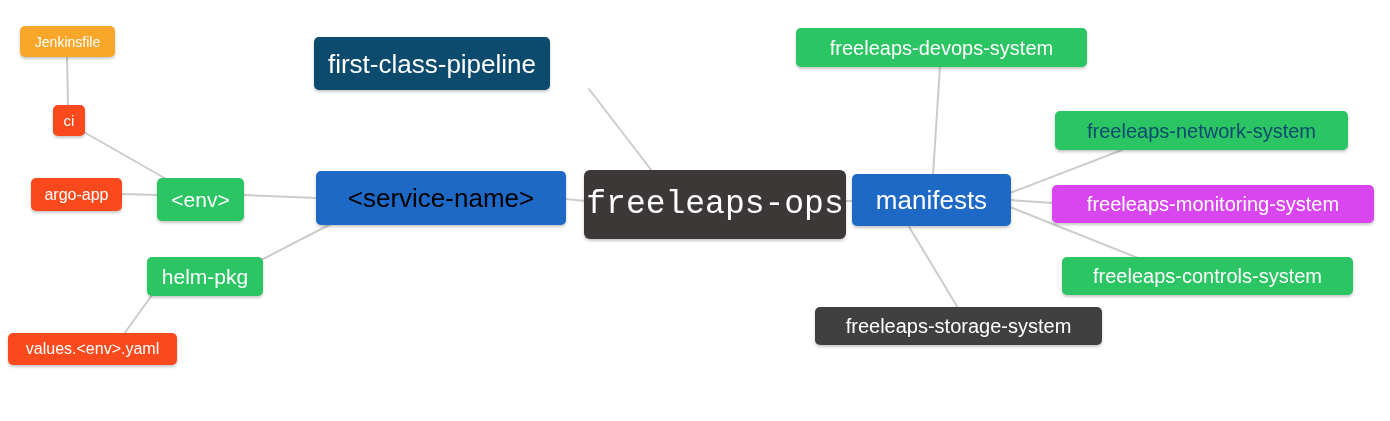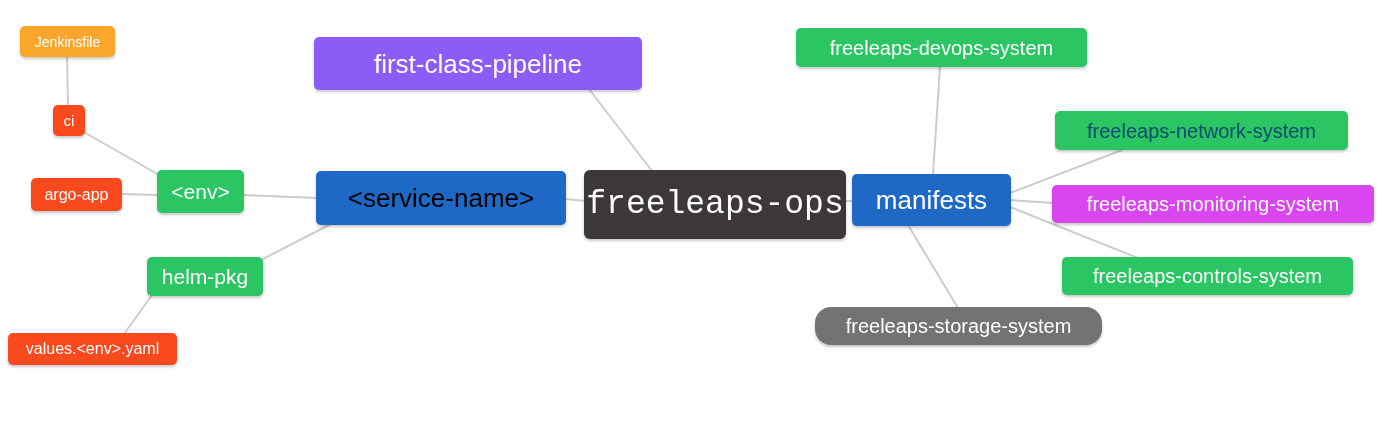--- a/index.html
+++ b/index.html
@@ -44,48 +44,48 @@
       <line x1="933" y1="175" x2="940" y2="66" stroke="#cccccc"></line>
       <line x1="1010" y1="193" x2="1122" y2="150" stroke="#cccccc"></line>
       <line x1="1010" y1="200" x2="1053" y2="203" stroke="#cccccc"></line>
       <line x1="1010" y1="207" x2="1138" y2="258" stroke="#cccccc"></line>
       <line x1="908" y1="225" x2="958" y2="308" stroke="#cccccc"></line>
     </svg>
   <div>
       <div class="node level-0" style="left: 584px; top: 170px; width: 262px; height: 69px; font-size: 33px; background: rgb(59, 56, 55); color: rgb(255, 255, 255);">
         <span class="lbl">freeleaps-ops</span>
       </div>
-      <div class="node level-1" style="left: 314px; top: 37px; width: 328px; height: 53px; font-size: 26px; background: #8b5cf6; color: rgb(255, 255, 255);">
+      <div class="node level-1" style="left: 314px; top: 37px; width: 236px; height: 53px; font-size: 26px; background: #0c4a6e; color: rgb(255, 255, 255);">
         <span class="lbl">first-class-pipeline</span>
       </div>
       <div class="node level-1" style="left: 316px; top: 171px; width: 250px; height: 54px; font-size: 26px; background: rgb(30, 105, 198); color: #000000;">
         <span class="lbl">&lt;service-name&gt;</span>
       </div>
       <div class="node level-1" style="left: 852px; top: 174px; width: 159px; height: 52px; font-size: 26px; background: rgb(30, 105, 198); color: rgb(255, 255, 255);">
         <span class="lbl">manifests</span>
       </div>
-      <div class="node level-2" style="left: 157px; top: 170px; width: 87px; height: 43px; font-size: 21px; background: rgb(43, 197, 99); color: rgb(255, 255, 255);">
+      <div class="node level-2" style="left: 157px; top: 178px; width: 87px; height: 43px; font-size: 21px; background: rgb(43, 197, 99); color: rgb(255, 255, 255);">
         <span class="lbl">&lt;env&gt;</span>
       </div>
       <div class="node level-2" style="left: 147px; top: 257px; width: 116px; height: 39px; font-size: 21px; background: rgb(43, 197, 99); color: rgb(255, 255, 255);">
         <span class="lbl">helm-pkg</span>
       </div>
       <div class="node level-2" style="left: 796px; top: 28px; width: 291px; height: 39px; font-size: 20px; background: rgb(43, 197, 99); color: rgb(255, 255, 255);">
         <span class="lbl">freeleaps-devops-system</span>
       </div>
       <div class="node level-2" style="left: 1055px; top: 111px; width: 293px; height: 39px; font-size: 20px; background: rgb(43, 197, 99); color: #0c4a6e;">
         <span class="lbl">freeleaps-network-system</span>
       </div>
       <div class="node level-2" style="left: 1052px; top: 185px; width: 322px; height: 38px; font-size: 20px; background: #d946ef; color: rgb(255, 255, 255);">
         <span class="lbl">freeleaps-monitoring-system</span>
       </div>
       <div class="node level-2" style="left: 1062px; top: 257px; width: 291px; height: 38px; font-size: 20px; background: rgb(43, 197, 99); color: rgb(255, 255, 255);">
         <span class="lbl">freeleaps-controls-system</span>
       </div>
-      <div class="node level-2" style="left: 815px; top: 307px; width: 287px; height: 38px; font-size: 20px; background: #737373; color: rgb(255, 255, 255); border-radius: 16px;">
+      <div class="node level-2" style="left: 815px; top: 307px; width: 287px; height: 38px; font-size: 20px; background: #404040; color: rgb(255, 255, 255);">
         <span class="lbl">freeleaps-storage-system</span>
       </div>
       <div class="node level-3" style="left: 53px; top: 105px; width: 32px; height: 31px; font-size: 15px; background: rgb(250, 74, 29); color: rgb(255, 255, 255);">
         <span class="lbl">ci</span>
       </div>
       <div class="node level-3" style="left: 31px; top: 178px; width: 91px; height: 33px; font-size: 16px; background: rgb(250, 74, 29); color: rgb(255, 255, 255);">
         <span class="lbl">argo-app</span>
       </div>
       <div class="node level-3" style="left: 8px; top: 333px; width: 169px; height: 32px; font-size: 16px; background: rgb(250, 74, 29); color: rgb(255, 255, 255);">
         <span class="lbl">values.&lt;env&gt;.yaml</span>

